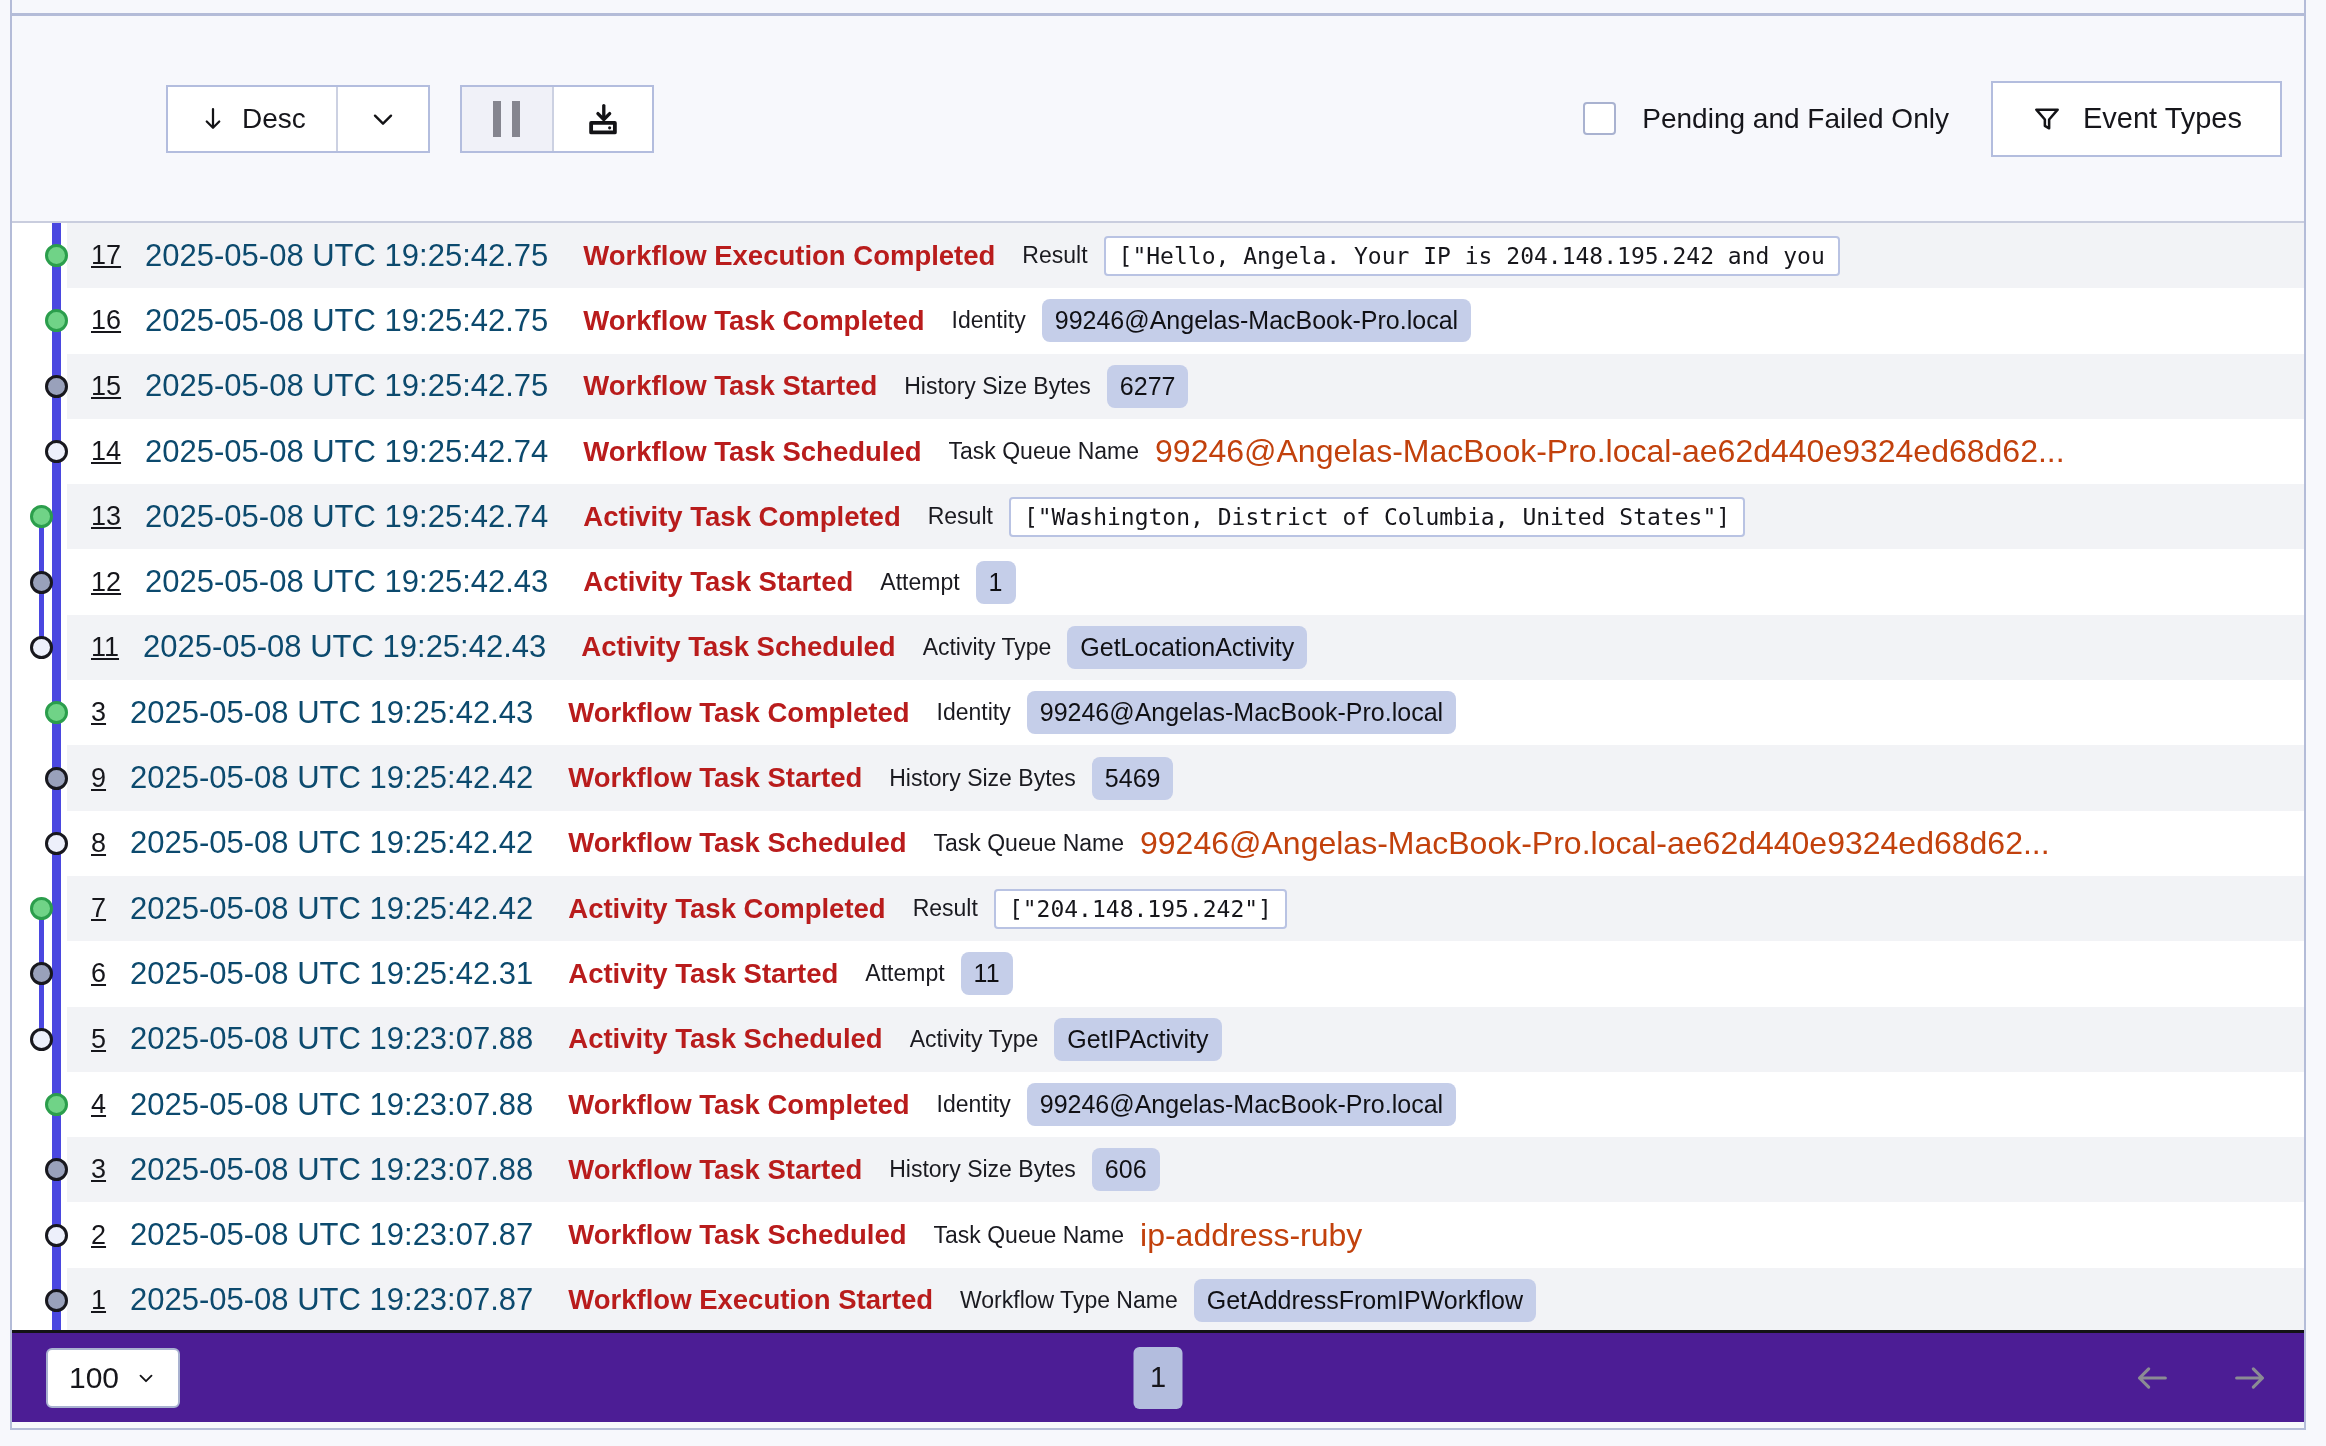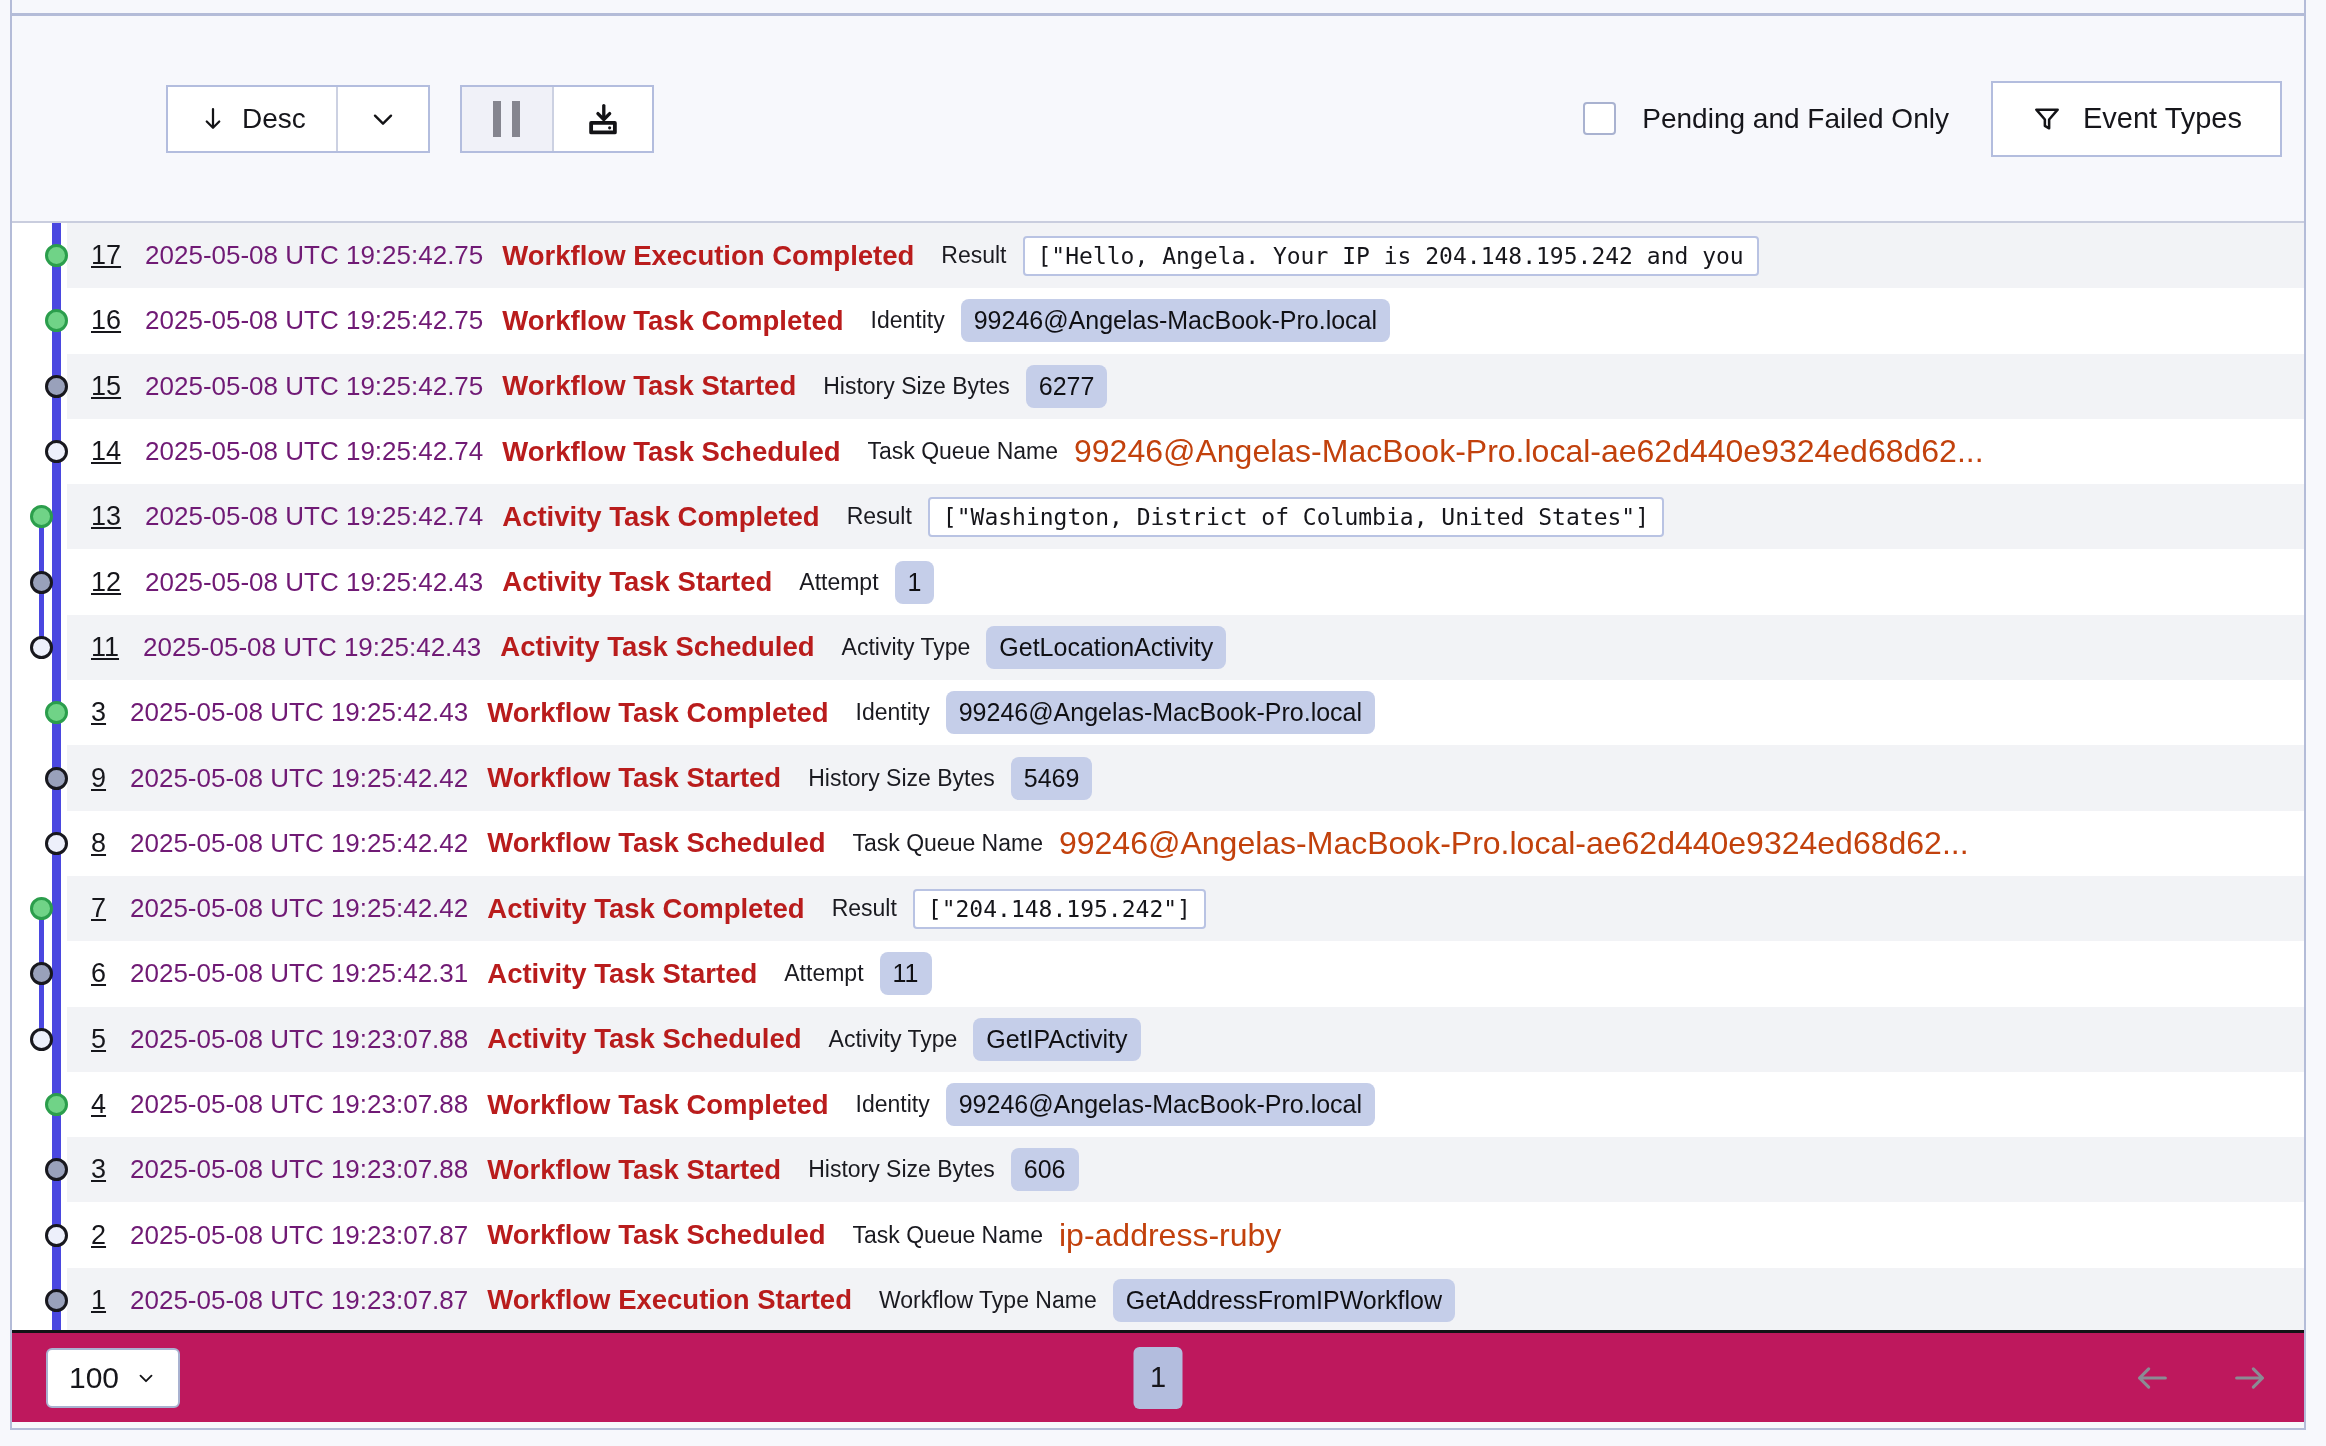--- a/index.html
+++ b/index.html
@@ -72,21 +72,21 @@
     margin-left:55px;
     padding-left:24px;
     background:#fff;
     white-space:nowrap;
   }
   .row:nth-child(odd){ background:#f2f3f6; }
   .num{
     font-size:27px; color:#16161b;
     text-decoration:underline; margin-right:24px; cursor:pointer;
   }
-  .time{ font-size:26px; color:#701a75; margin-right:19px; }
+  .time{ font-size:31px; color:#0c4a6e; margin-right:35px; }
   .ename{ font-size:27.5px; font-weight:700; color:#b91c1c; margin-right:27px; }
   .alabel{ font-size:23px; color:#1a1a20; margin-right:16px; }
   .badge{
     background:#c5cee9; border-radius:8px;
     padding:7px 13px; font-size:25px; font-weight:500; color:#101014;
   }
   .valbox{
     border:2px solid #b9c3e3; background:#fff; border-radius:4px;
     padding:5px 13px;
     font-family:"DejaVu Sans Mono", monospace;
@@ -109,21 +109,21 @@
   .dot{
     position:absolute; width:23px; height:23px; border-radius:50%;
     border:3px solid #18181e; z-index:3;
   }
   .dot.green{ background:#70d387; border-color:#2b9e4c; }
   .dot.gray{ background:#99a1bb; }
   .dot.hollow{ background:#edf0fb; }
 
   
   .footer{
-    position:relative; height:89px; background:#be185d;
+    position:relative; height:89px; background:#4c1d95;
     display:flex; align-items:center; padding:0 34px;
   }
   .page-size{
     width:134px; height:60px; background:#fff;
     border:2px solid #a9b2d0; border-radius:6px;
     display:flex; align-items:center; justify-content:center; gap:16px;
     font-size:30px; cursor:pointer;
   }
   .page-num{
     position:absolute; left:50%; top:50%; transform:translate(-50%,-50%);

